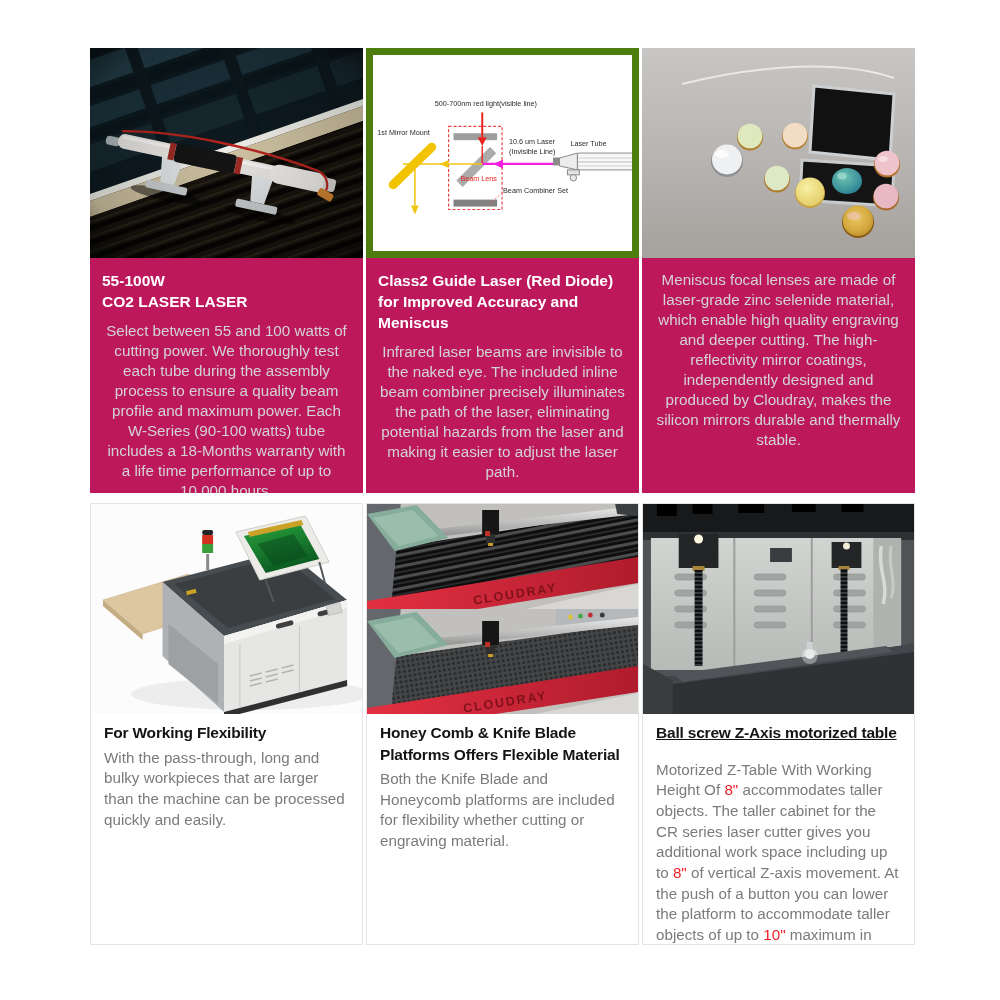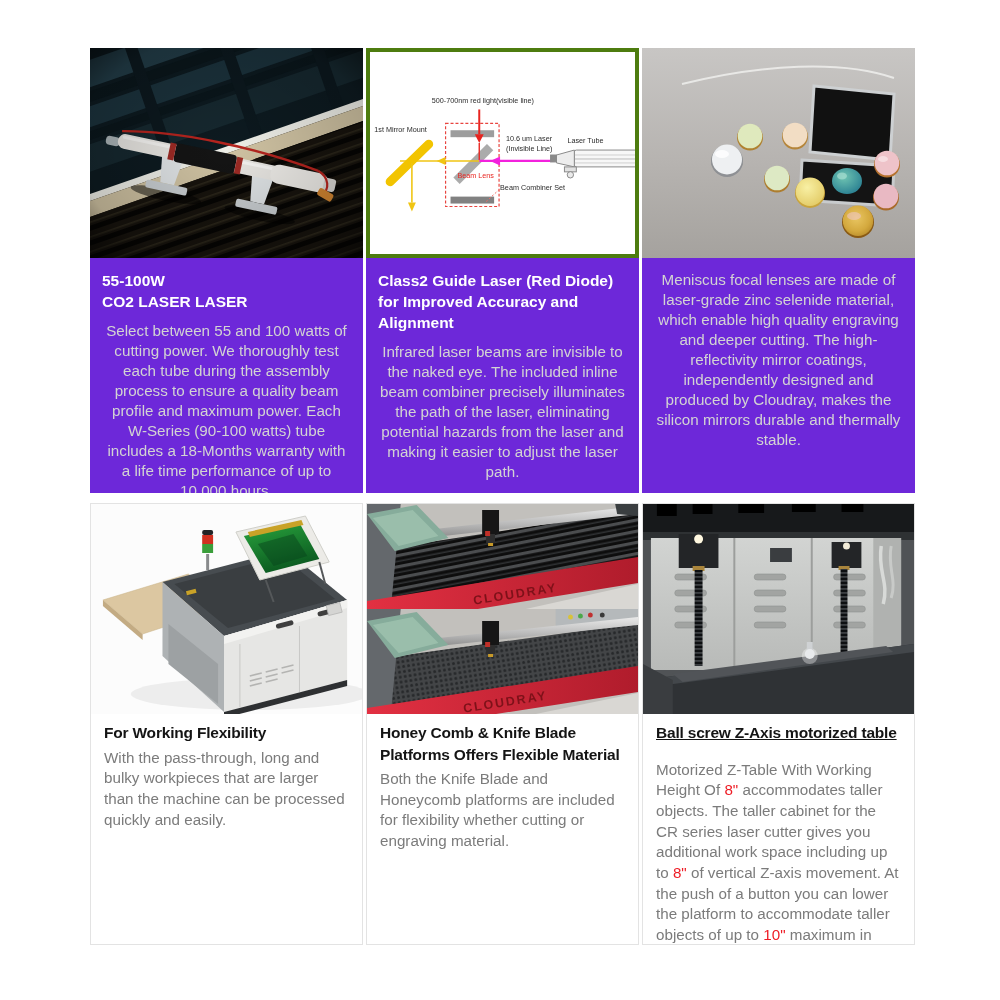--- a/index.html
+++ b/index.html
@@ -3,21 +3,21 @@
 <meta charset="utf-8">
 <style>
   html,body{margin:0;padding:0;width:1000px;height:1000px;background:#fff;overflow:hidden;
     font-family:"Liberation Sans", sans-serif;}
   .grid{position:absolute;left:90px;top:48px;display:grid;
     grid-template-columns:273px 273px 273px;grid-template-rows:445px 442px;
     column-gap:3px;row-gap:10px;}
   .card{position:relative;overflow:hidden;background:#fff;}
   .media{width:100%;height:210px;overflow:hidden;display:block;}
   .media svg{display:block;}
-  .card.top .text{background:#6d28d9;height:235px;box-sizing:border-box;padding:12px 12px 0 12px;}
+  .card.top .text{background:#be185d;height:235px;box-sizing:border-box;padding:12px 12px 0 12px;}
   .card.top h3{margin:0 0 9px 0;color:#ffffff;font-size:15.5px;line-height:21px;font-weight:700;}
   .card.top p{margin:0;color:#d3d3d3;font-size:15.2px;line-height:20px;text-align:center;}
   .card.bottom{border:1px solid #e3e3e3;box-sizing:border-box;}
   .card.bottom .text{padding:8px 12px 0 13px;}
   .card.bottom h3{margin:0 0 4px 0;color:#141414;font-size:15.5px;line-height:21.5px;font-weight:700;letter-spacing:-0.2px;}
   .card.bottom.gap-lg h3{margin-bottom:16px;text-decoration:underline;}
   .card.bottom p{margin:0;color:#7b7b7b;font-size:15.2px;line-height:20.7px;}
   .tl{display:block;}
   .tl:empty{display:none;}
   .hl{color:#ee1c25;}
@@ -90,21 +90,21 @@
     <div class="text">
       <h3>
           <span class="tl">55-100W</span>
           <span class="tl">CO2 LASER LASER</span>
         </h3>
       <p>Select between 55 and 100 watts of cutting power. We thoroughly test each tube during the assembly process to ensure a quality beam profile and maximum power. Each W-Series (90-100 watts) tube includes a 18-Months warranty with a life time performance of up to 10,000 hours.</p>
     </div>
   </section>
 
   <section class="card top">
-    <div class="media" style="box-sizing:border-box;border:4px solid #4d7c0f;">
+    <div class="media" style="box-sizing:border-box;border:7px solid #4d7c0f;">
       <svg width="271" height="208" viewBox="0 0 273 210">
         <rect width="273" height="210" fill="#ffffff"></rect>
 
         <rect x="76" y="72" width="54" height="84" fill="none" stroke="#e8443f" stroke-width="1.2" stroke-dasharray="3 2"></rect>
         <rect x="81" y="79" width="44" height="7" fill="#9d9d9d"></rect>
         <rect x="81" y="146" width="44" height="7" fill="#818181"></rect>
         <rect x="80" y="108.5" width="48" height="9" fill="#ababab" transform="rotate(-45 104 113)"></rect>
 
         <line x1="110" y1="58" x2="110" y2="83" stroke="#e8241f" stroke-width="2"></line>
         <polygon points="105.5,83 114.5,83 110,92" fill="#e8241f"></polygon>
@@ -138,21 +138,21 @@
           <text x="137" y="100">(Invisible Line)</text>
           <text x="199" y="92">Laser Tube</text>
           <text x="88" y="127" fill="#e8241f">Beam Lens</text>
           <text x="131" y="139">Beam Combiner Set</text>
         </g>
       </svg>
     </div>
     <div class="text">
       <h3>
           <span class="tl">Class2 Guide Laser (Red Diode)</span>
-          <span class="tl">for Improved Accuracy and Alignment</span>
+          <span class="tl">for Improved Accuracy and Meniscus</span>
         </h3>
       <p>Infrared laser beams are invisible to the naked eye. The included inline beam combiner precisely illuminates the path of the laser, eliminating potential hazards from the laser and making it easier to adjust the laser path.</p>
     </div>
   </section>
 
   <section class="card top">
     <div class="media">
       <svg width="273" height="210" viewBox="0 0 273 210">
         <defs>
           <linearGradient id="s3-bg" x1="0" y1="0" x2="0" y2="1">

